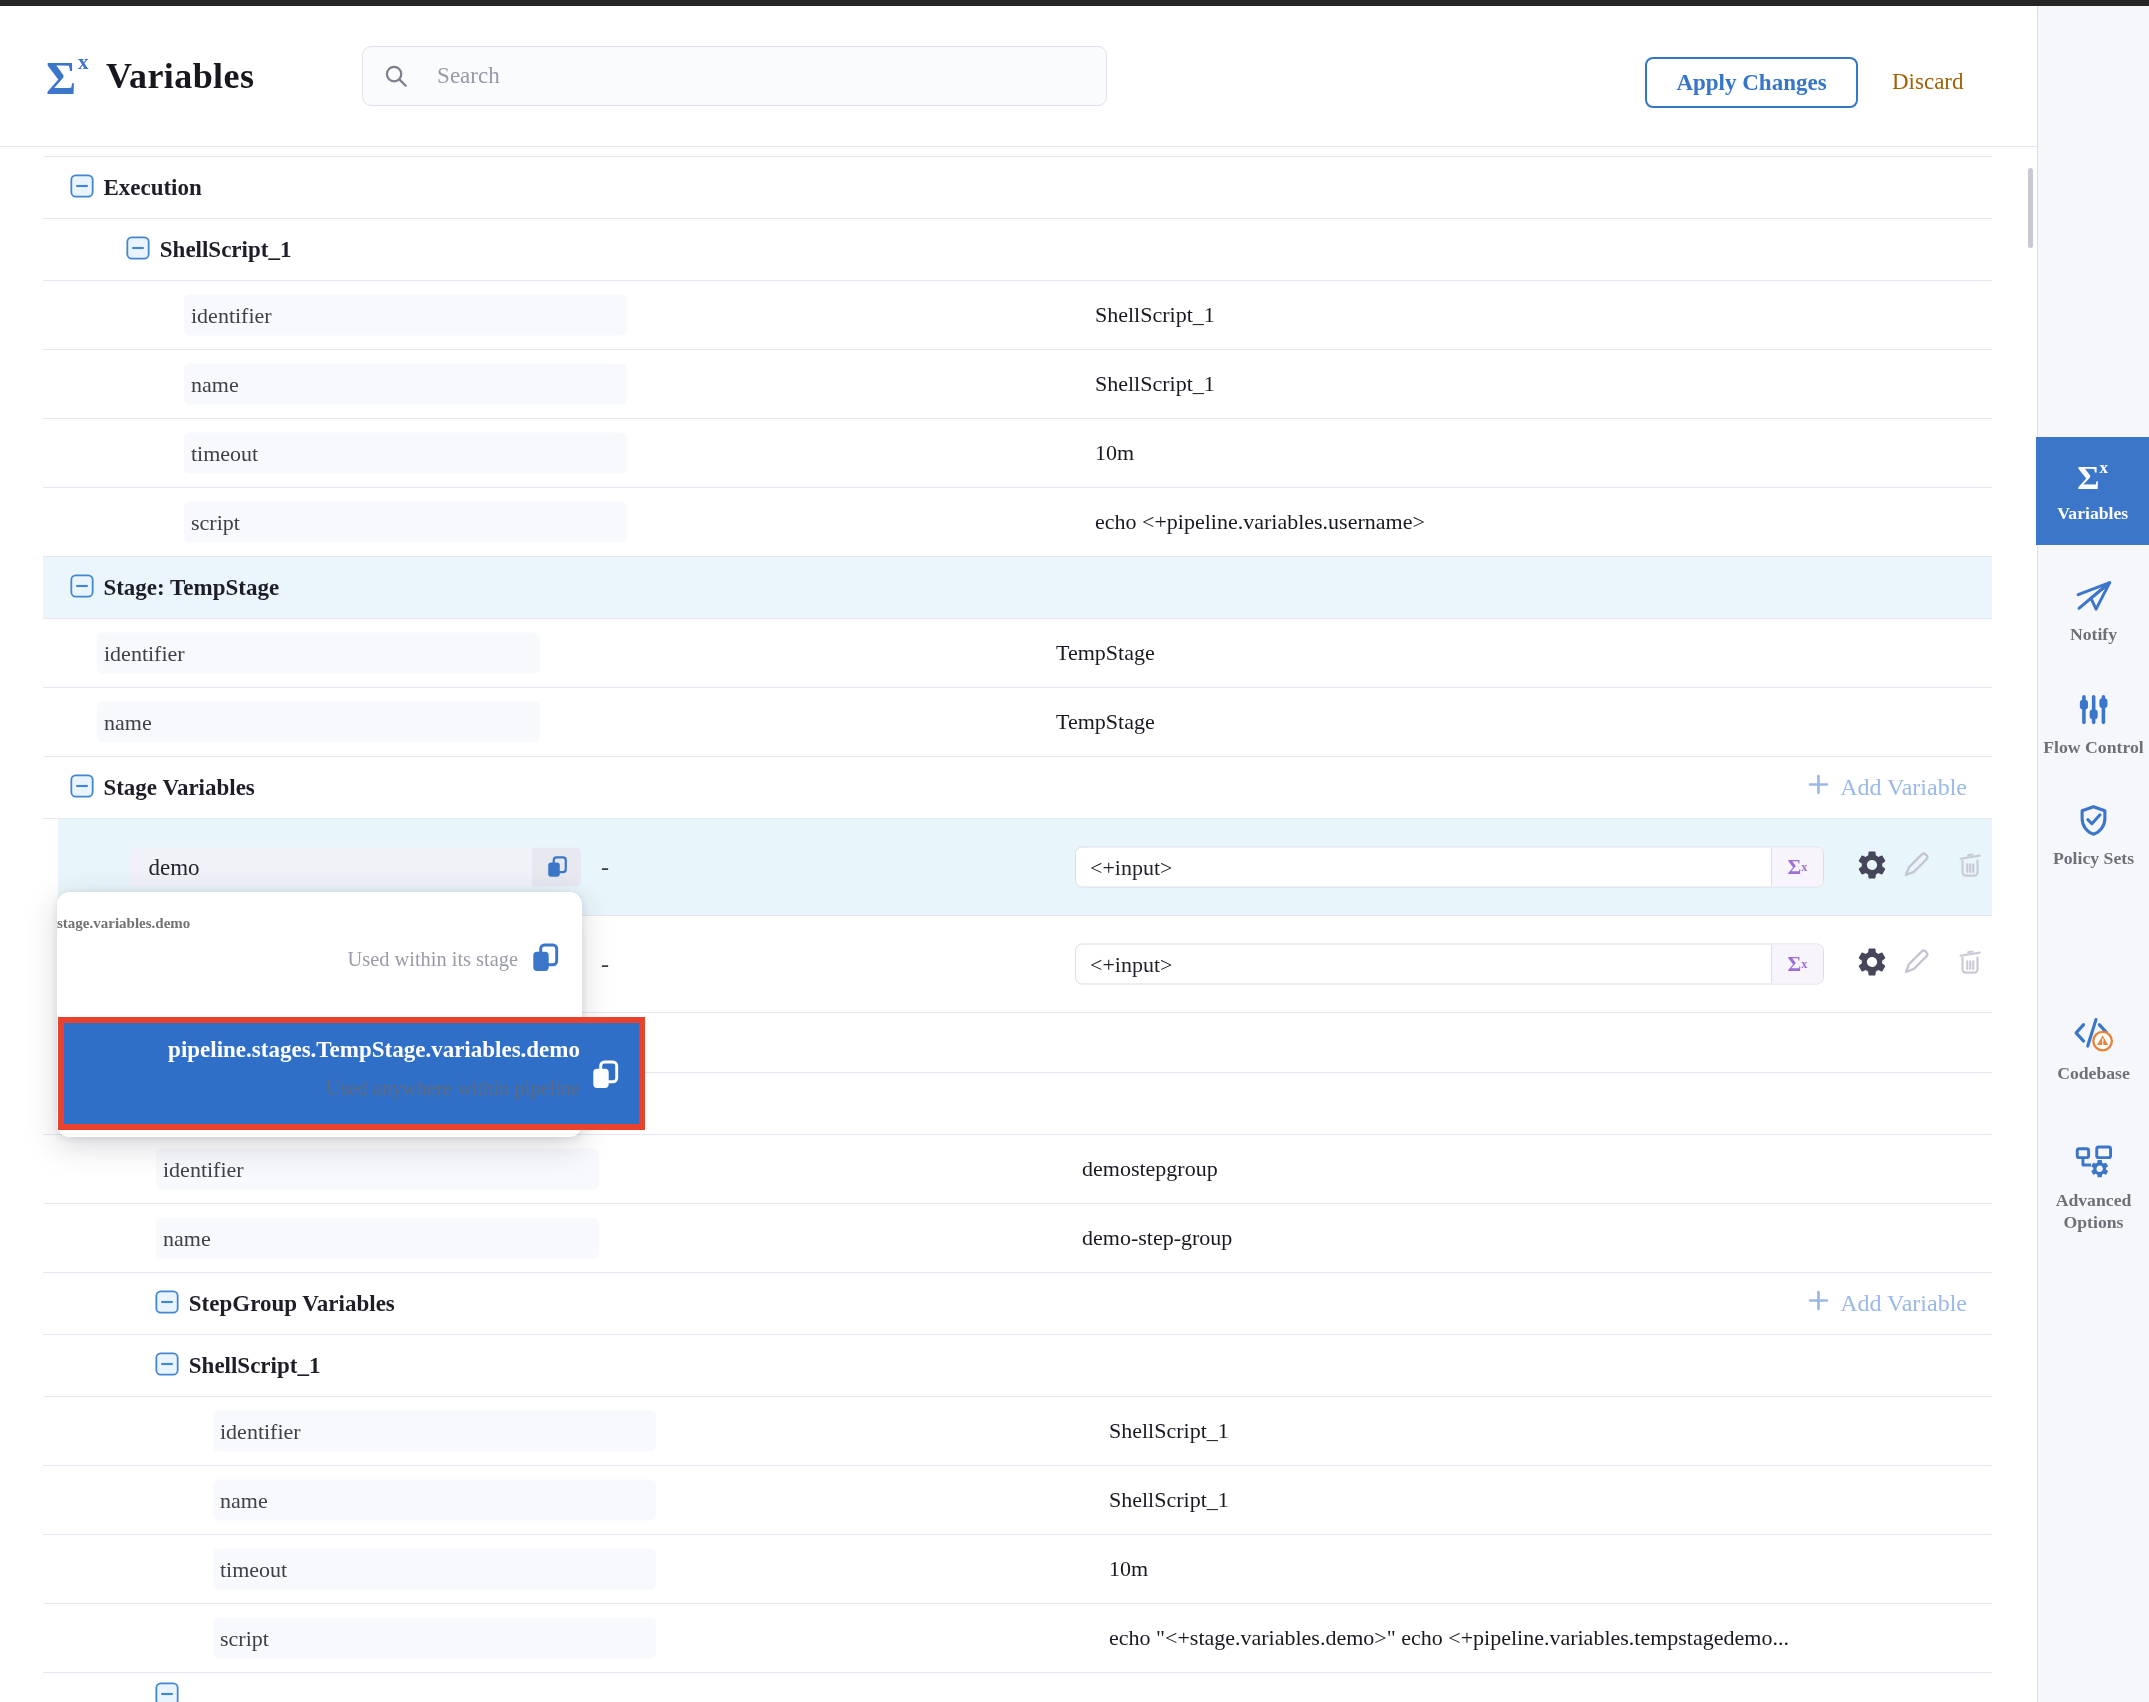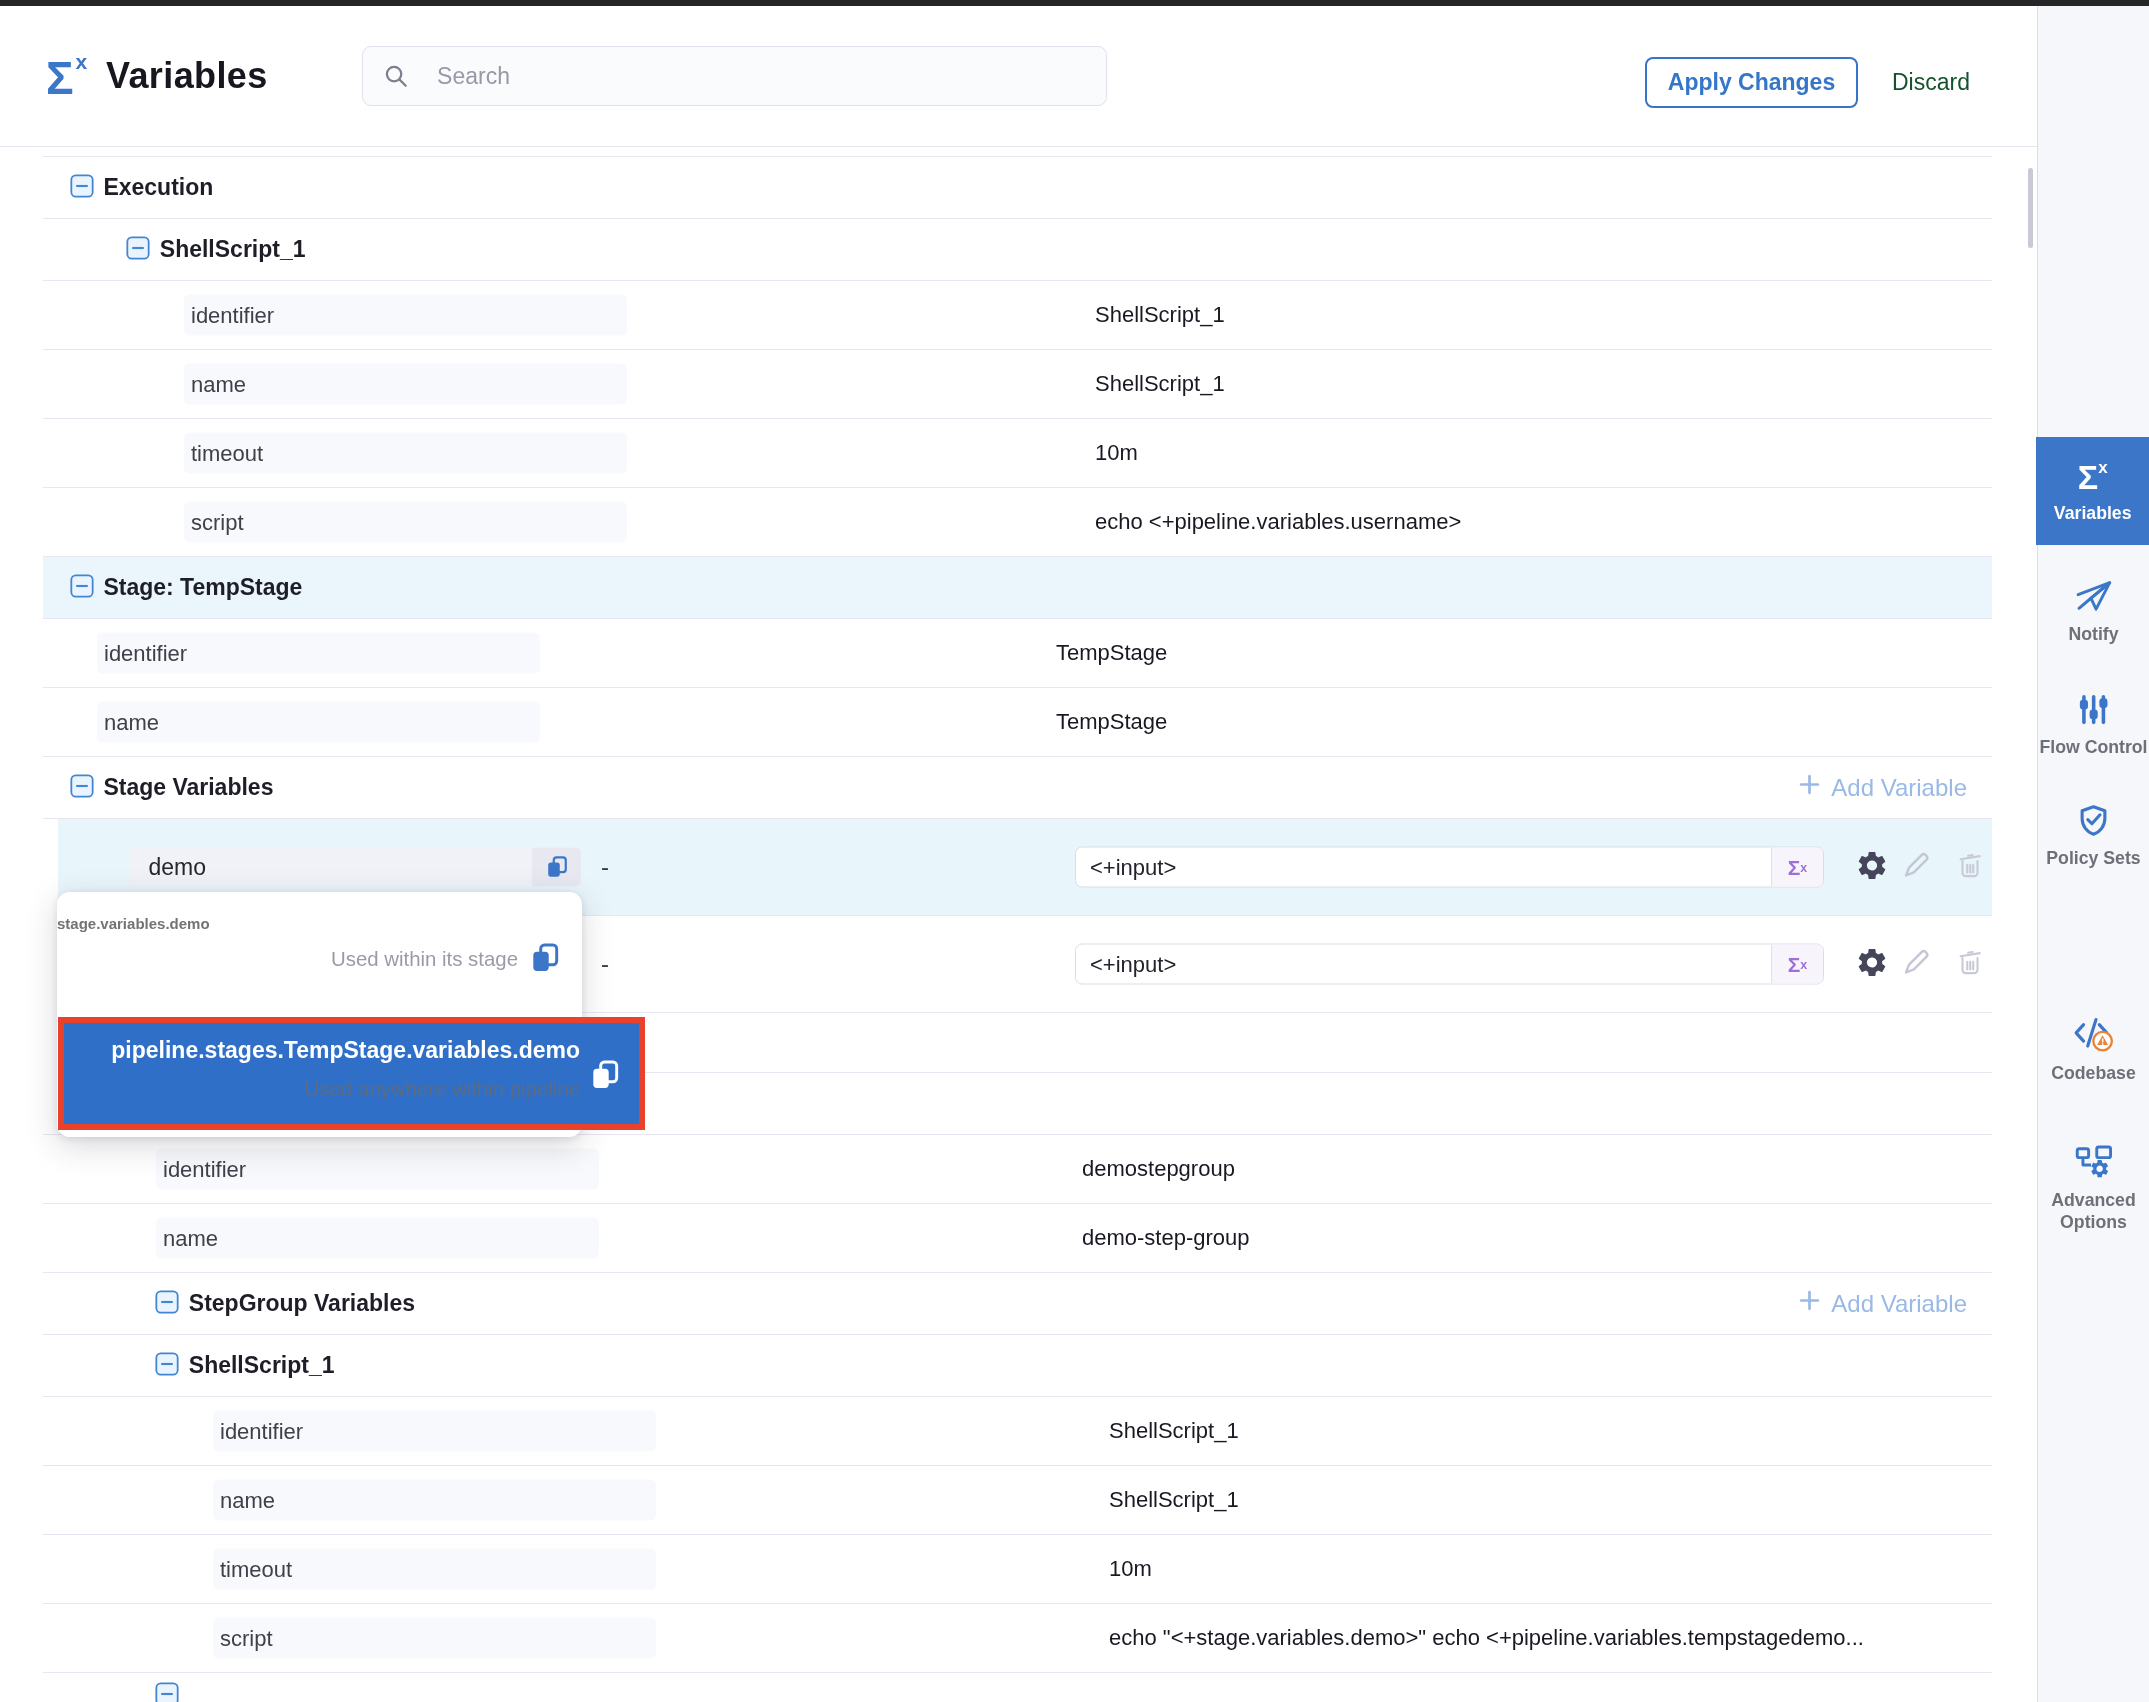--- a/index.html
+++ b/index.html
@@ -1,38 +1,38 @@
 <!DOCTYPE html>
 <html style="font-size:14px"><head>
 <meta charset="utf-8">
 <style>
   html,body{margin:0;padding:0;background:#ffffff;}
   #app{position:relative;width:2149px;height:1702px;overflow:hidden;
-       font-family:Liberation Sans, sans-serif;background:#fff;}
+       font-family:Liberation Serif, serif;background:#fff;}
 
   
   .topstrip{position:absolute;left:0;top:0;width:2149px;height:6.2px;background:#262626;z-index:60;}
 
   
   .header{position:absolute;left:0;top:6.2px;width:2037px;height:140px;background:#fff;
           border-bottom:1.8px solid #e6e6ef;z-index:20;}
   .logo{position:absolute;left:46px;top:44px;color:#3b76c8;font-weight:700;}
   .logo .sig{font-size:46px;line-height:46px;}
   .logo .sup{font-size:21px;vertical-align:25px;margin-left:1.8px;}
   .page-title{position:absolute;left:106px;top:49px;font-size:36px;font-weight:700;color:#17171f;letter-spacing:0.4px;}
   .searchbox{position:absolute;left:362px;top:40px;width:745px;height:60px;background:#fafbfd;
              border:1.8px solid #e0e1ea;border-radius:8.9px;display:flex;align-items:center;box-sizing:border-box;}
   .searchbox svg{margin-left:19.5px;flex:0 0 auto;}
   .searchbox input{border:none;outline:none;background:transparent;font-family:inherit;
                    font-size:23px;color:#30313a;margin-left:26px;width:621px;}
   .searchbox input::placeholder{color:#9899a8;}
   .apply-btn{position:absolute;left:1645px;top:51px;width:213px;height:51px;background:#fff;
              border:2.7px solid #3576c9;border-radius:8px;color:#3576c9;font-size:23px;font-weight:600;
              display:flex;align-items:center;justify-content:center;box-sizing:border-box;cursor:pointer;}
-  .discard-btn{position:absolute;left:1892px;top:63px;color:#14532d;font-size:23px;font-weight:500;cursor:pointer;}
+  .discard-btn{position:absolute;left:1892px;top:63px;color:#a16207;font-size:23px;font-weight:500;cursor:pointer;}
 
   
   .sidebar{position:absolute;left:2037px;top:6.2px;width:113px;height:1696px;background:#f6f7fa;
            border-left:1.8px solid #dcdde6;box-sizing:border-box;z-index:30;}
   .side-item{position:absolute;left:0;width:111px;display:flex;flex-direction:column;align-items:center;
              text-align:center;cursor:pointer;}
   .side-item .lbl{margin-top:7px;font-size:17.7px;line-height:22px;font-weight:600;color:#6e7079;}
   .side-item.active{background:#3b76c8;height:108px;justify-content:center;width:113px;margin-left:-1.8px;}
   .side-item.active .lbl{color:#fff;}
   .side-sig{color:#3b76c8;font-weight:700;}

